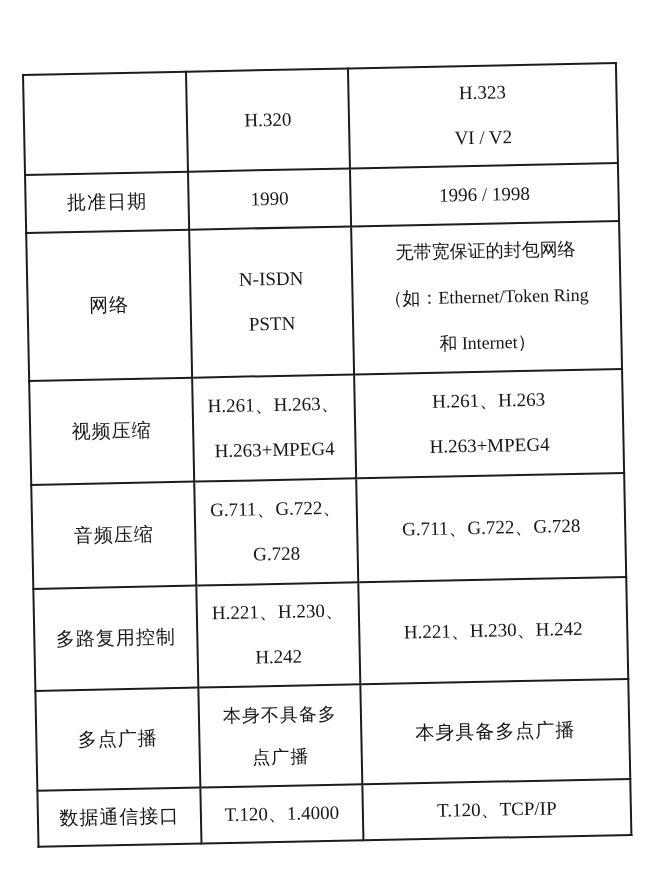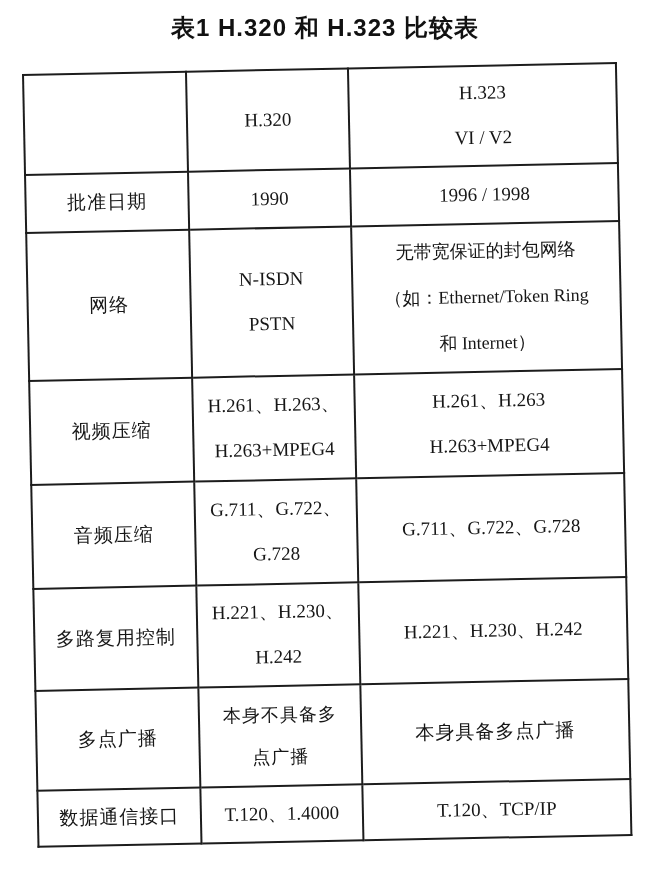--- a/index.html
+++ b/index.html
@@ -60,21 +60,20 @@
   tr.h-audio    { height: 104px; }
   tr.h-mux      { height: 102px; }
   tr.h-mcast    { height: 100px; }
   tr.h-data     { height: 56px;  }
 </style>
 </head>
 <body>
 
 <div class="page">
 
-  <div class="title">表1  H.320 和 H.323 比较表</div>
 
   <div class="tbl-wrap">
     <table class="cmp">
       <colgroup>
         <col class="c1">
           <col class="c2">
           <col class="c3">
       </colgroup>
 
       <tbody>

